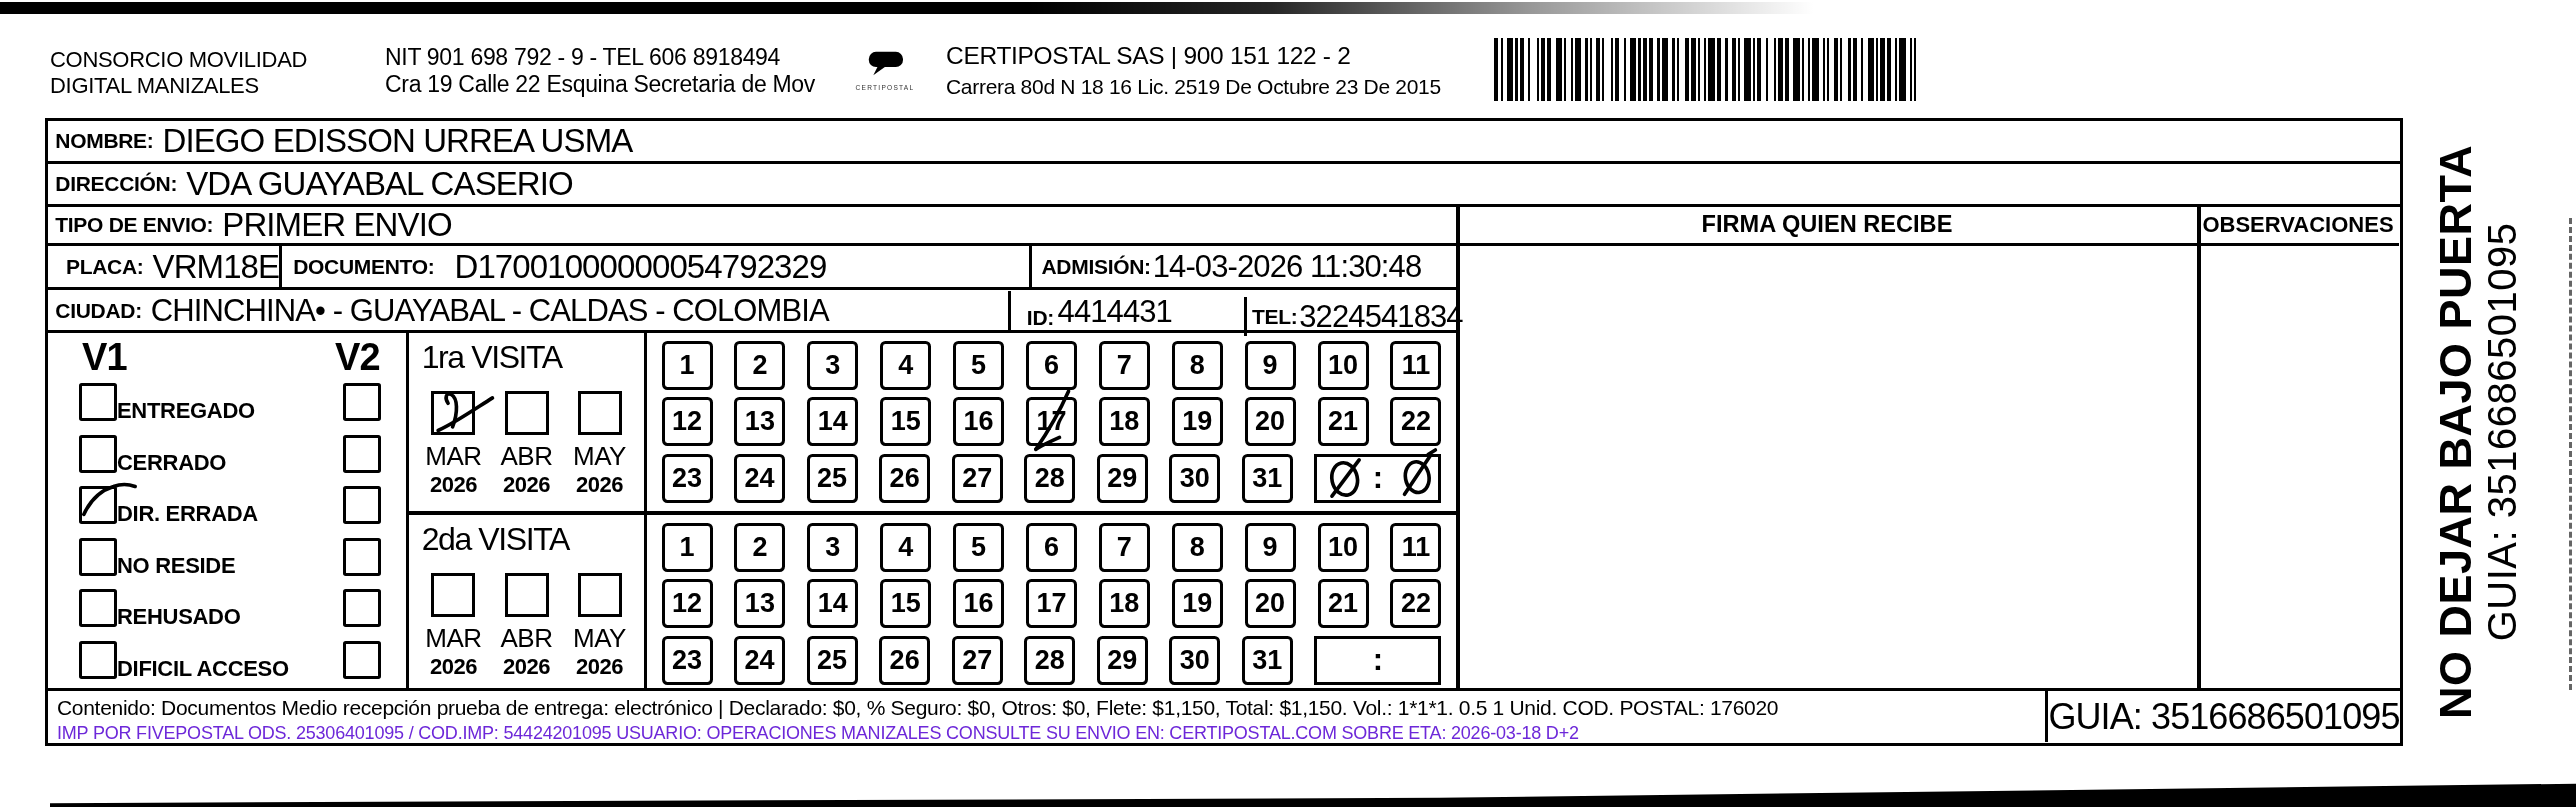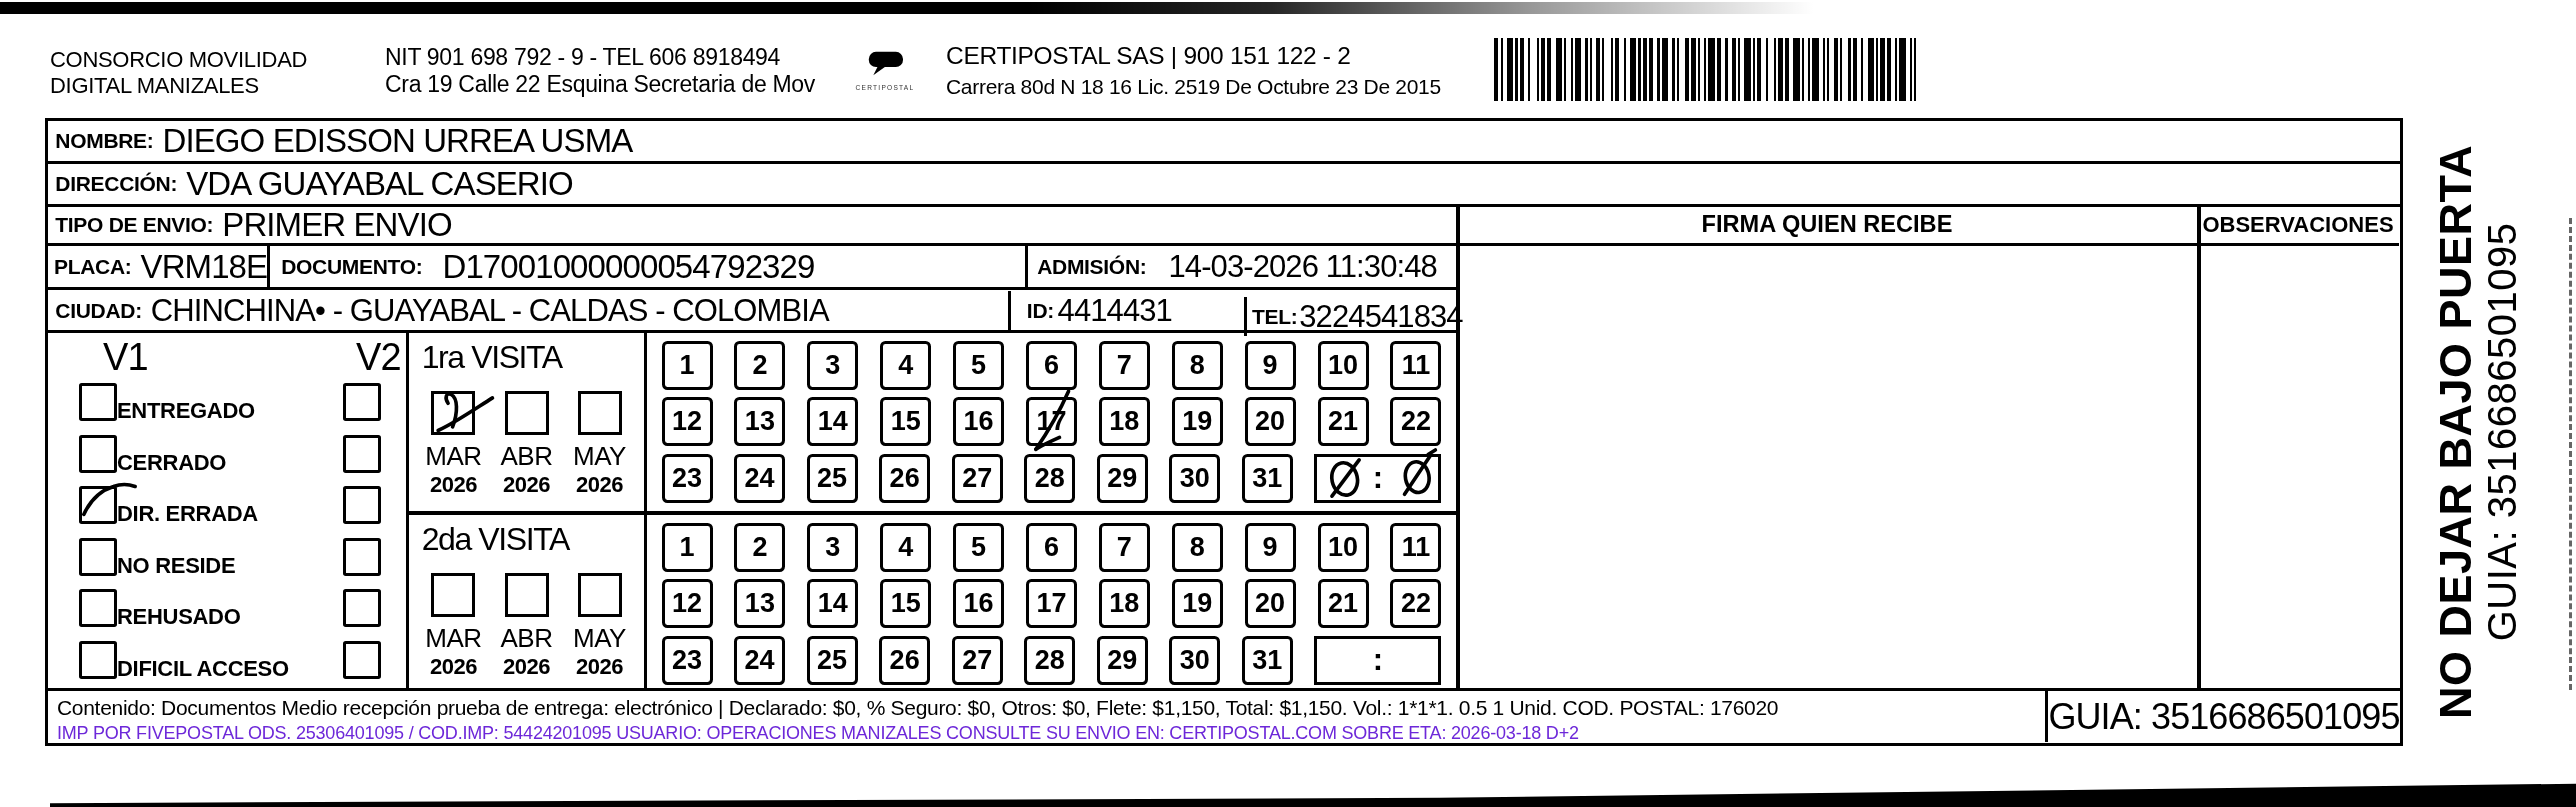--- a/index.html
+++ b/index.html
@@ -32,32 +32,32 @@
   .val{font-size:33px;letter-spacing:-0.9px;margin-left:9px;white-space:nowrap;}
   #row-nombre{top:0;height:43px;width:100%;padding-left:7.3px;}
   #row-direccion{top:43px;height:43px;width:100%;padding-left:7.3px;}
   #row-tipo{top:85px;height:40px;width:100%;border-bottom:none;}
   #cell-tipo{left:0;top:0;width:1408px;height:40px;display:flex;align-items:center;padding-left:7.3px;border-bottom:3.6px solid #000;}
   #cell-firma{left:1408px;top:0;width:742px;height:40px;display:flex;align-items:center;justify-content:center;
               font-weight:bold;font-size:23.6px;border-bottom:3.6px solid #000;}
   #cell-obs{left:2149px;top:0;width:202px;height:40px;display:flex;align-items:center;justify-content:center;
             font-weight:bold;font-size:22px;border-bottom:3.6px solid #000;}
   #row-placa{top:125px;height:44px;width:1408px;}
-  #cell-placa{display:flex;align-items:center;width:217px;height:100%;padding-left:6px;}
+  #cell-placa{display:flex;align-items:center;width:217px;height:100%;padding-left:18px;}
   #cell-documento{display:flex;align-items:center;width:762px;height:100%;border-left:3.6px solid #000;padding-left:11px;}
   #cell-admision{display:flex;align-items:center;width:429px;height:100%;border-left:3.6px solid #000;padding-left:9px;}
   #row-ciudad{top:170px;height:42px;width:1408px;}
   #cell-ciudad{display:flex;align-items:center;width:980px;height:100%;padding-left:7.3px;}
-  #cell-id{display:flex;align-items:center;width:223px;height:100%;border-left:3.6px solid #000;padding-left:16px;}
+  #cell-id{display:flex;align-items:flex-end;width:223px;height:100%;border-left:3.6px solid #000;padding-left:16px;}
   #cell-tel{display:flex;align-items:center;width:204px;height:100%;border-left:3.6px solid #000;padding-left:5.4px;margin-top:12px;}
   #cell-ciudad .val,#cell-id .val,#cell-tel .val,#cell-admision .val{font-size:31px;}
 
   #main{top:211px;left:0;height:356px;width:1408px;position:absolute;}
   #panel-status{position:absolute;left:0;top:0;width:361px;height:100%;border-right:3.6px solid #000;box-sizing:border-box;}
-  .vlab{position:absolute;top:3.6px;font-size:38px;font-weight:normal;letter-spacing:-0.9px;margin-left:21px;}
+  .vlab{position:absolute;top:3.6px;font-size:38px;font-weight:bold;letter-spacing:-0.9px;}
   #v1-label{left:34px;} #v2-label{left:287px;}
   #status-rows{position:absolute;top:49px;left:0;right:0;bottom:7.3px;display:flex;flex-direction:column;justify-content:space-between;}
   .status-row{display:flex;align-items:center;height:42px;}
   .cb{width:38px;height:38px;border:3.6px solid #000;border-radius:2.7px;box-sizing:border-box;position:relative;flex:0 0 auto;}
   .cb.c1{margin-left:31px;} .cb.c2{margin-right:25.4px;}
   .status-label{flex:1;font-weight:bold;font-size:22px;letter-spacing:-0.3px;margin-top:18px;}
 
   #panel-months{position:absolute;left:361px;top:0;width:238px;height:100%;border-right:3.6px solid #000;box-sizing:border-box;}
   #visit-split{position:absolute;left:361px;top:179px;width:1047px;height:3.6px;background:#000;}
   .visit-half{position:absolute;left:0;width:100%;box-sizing:border-box;padding:7.3px 12.7px 0;}
@@ -213,21 +213,21 @@
       <div id="cell-placa">
         <span class="lbl">PLACA:</span>
         <span class="val">VRM18E</span>
       </div>
       <div id="cell-documento">
         <span class="lbl">DOCUMENTO:</span>
         <span class="val" style="margin-left:20px">D17001000000054792329</span>
       </div>
       <div id="cell-admision">
         <span class="lbl">ADMISIÓN:</span>
-        <span class="val" style="margin-left:22px">14-03-2026 11:30:48</span>
+        <span class="val" style="margin-left:2px">14-03-2026 11:30:48</span>
       </div>
     </div>
 
     <div class="row" id="row-ciudad" style="border-bottom:3.6px solid #000;">
       <div id="cell-ciudad">
         <span class="lbl">CIUDAD:</span>
         <span class="val">CHINCHINA• - GUAYABAL - CALDAS - COLOMBIA</span>
       </div>
       <div id="cell-id">
         <span class="lbl">ID:</span>

